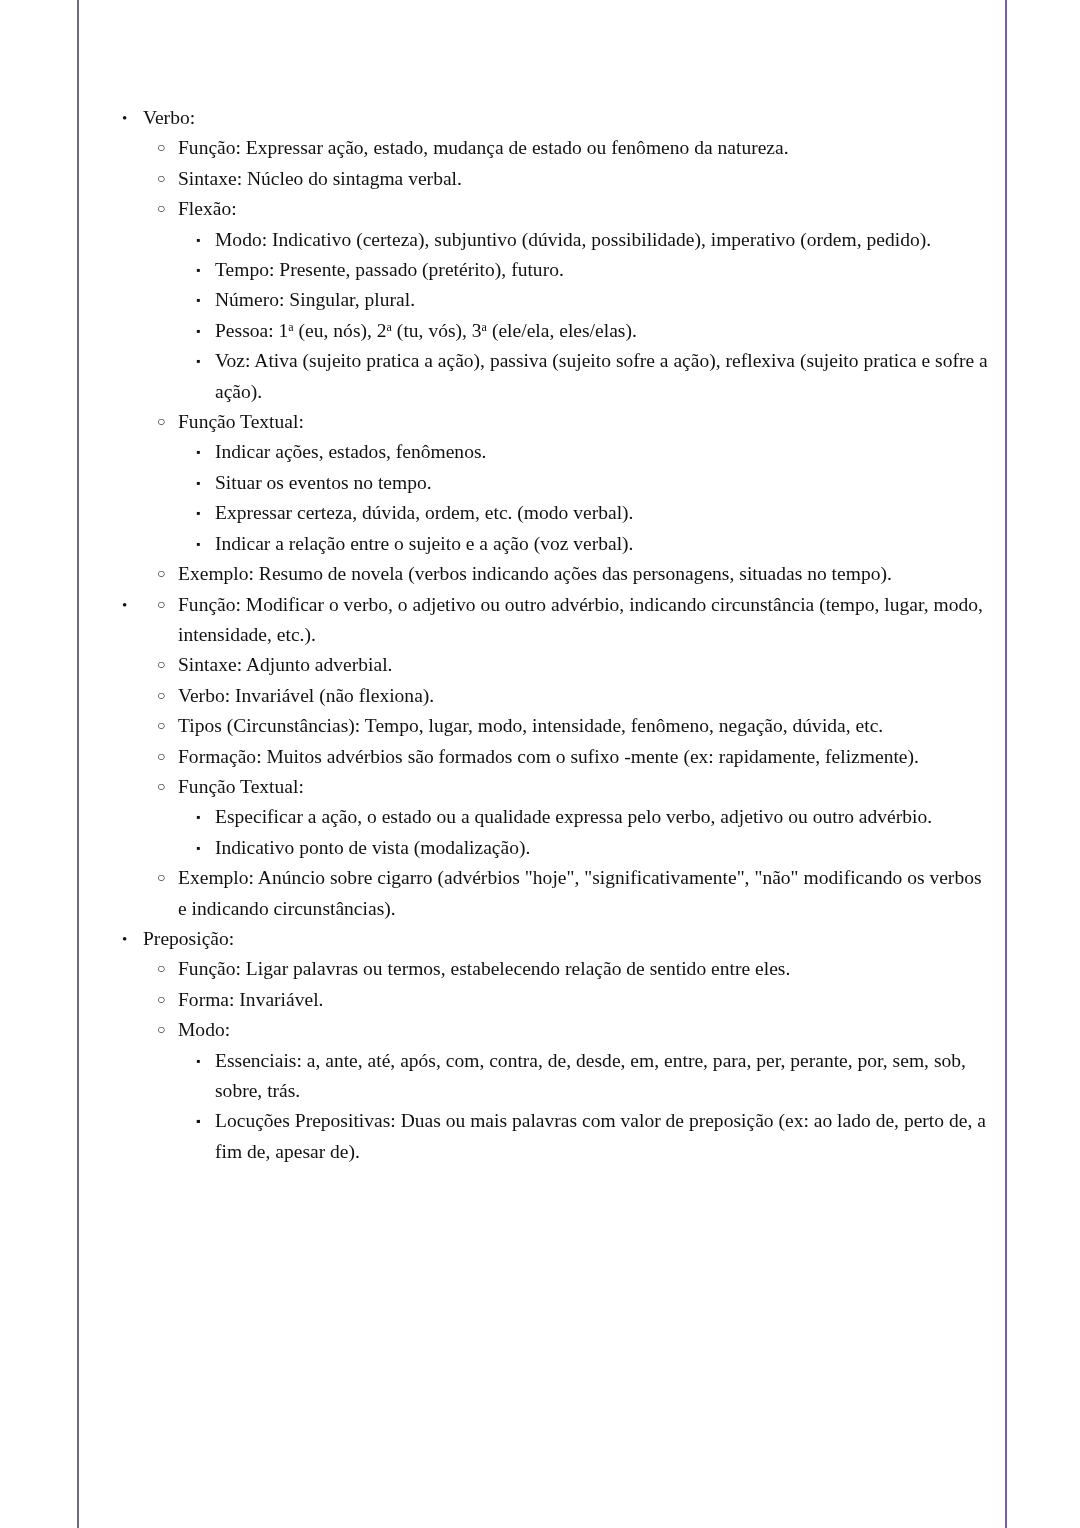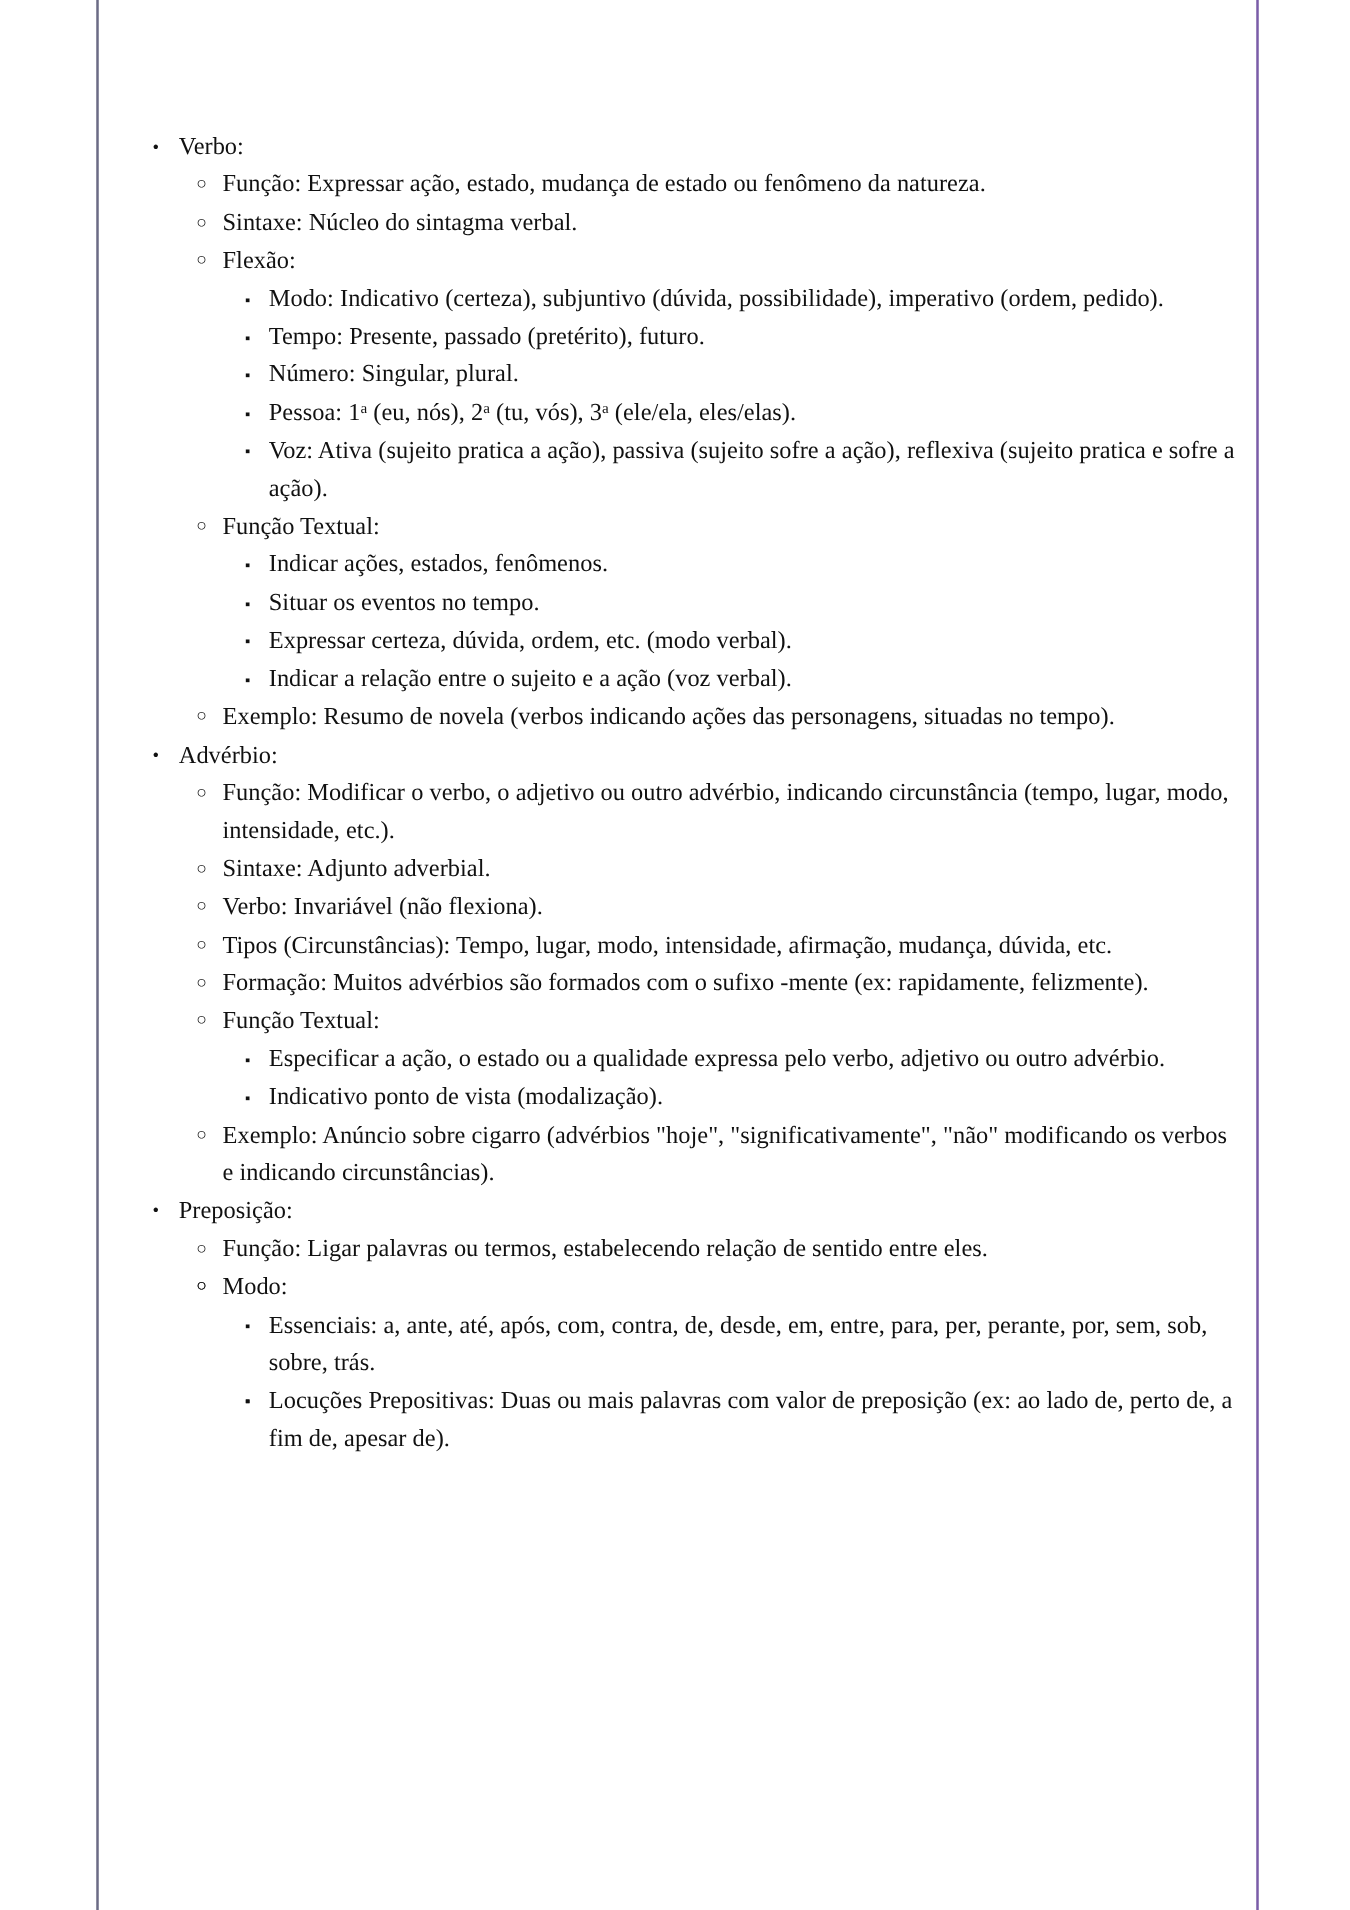--- a/index.html
+++ b/index.html
@@ -148,37 +148,36 @@
       <div class="item lv3">
         <span class="bullet">▪</span>
         <span class="txt">Indicar a relação entre o sujeito e a ação (voz verbal).</span>
       </div>
       <div class="item lv2">
         <span class="bullet">○</span>
         <span class="txt">Exemplo: Resumo de novela (verbos indicando ações das personagens, situadas no tempo).</span>
       </div>
       <div class="item lv1">
         <span class="bullet">•</span>
-        <span class="txt">Advérbio:</span>
       </div>
       <div class="item lv2">
         <span class="bullet">○</span>
         <span class="txt">Função: Modificar o verbo, o adjetivo ou outro advérbio, indicando circunstância (tempo, lugar, modo, intensidade, etc.).</span>
       </div>
       <div class="item lv2">
         <span class="bullet">○</span>
         <span class="txt">Sintaxe: Adjunto adverbial.</span>
       </div>
       <div class="item lv2">
         <span class="bullet">○</span>
         <span class="txt">Verbo: Invariável (não flexiona).</span>
       </div>
       <div class="item lv2">
         <span class="bullet">○</span>
-        <span class="txt">Tipos (Circunstâncias): Tempo, lugar, modo, intensidade, afirmação, mudança, dúvida, etc.</span>
+        <span class="txt">Tipos (Circunstâncias): Tempo, lugar, modo, intensidade, fenômeno, negação, dúvida, etc.</span>
       </div>
       <div class="item lv2">
         <span class="bullet">○</span>
         <span class="txt">Formação: Muitos advérbios são formados com o sufixo -mente (ex: rapidamente, felizmente).</span>
       </div>
       <div class="item lv2">
         <span class="bullet">○</span>
         <span class="txt">Função Textual:</span>
       </div>
       <div class="item lv3">
@@ -196,20 +195,21 @@
       <div class="item lv1">
         <span class="bullet">•</span>
         <span class="txt">Preposição:</span>
       </div>
       <div class="item lv2">
         <span class="bullet">○</span>
         <span class="txt">Função: Ligar palavras ou termos, estabelecendo relação de sentido entre eles.</span>
       </div>
       <div class="item lv2">
         <span class="bullet">○</span>
+        <span class="txt">Forma: Invariável.</span>
       </div>
       <div class="item lv2">
         <span class="bullet">○</span>
         <span class="txt">Modo:</span>
       </div>
       <div class="item lv3">
         <span class="bullet">▪</span>
         <span class="txt">Essenciais: a, ante, até, após, com, contra, de, desde, em, entre, para, per, perante, por, sem, sob, sobre, trás.</span>
       </div>
       <div class="item lv3">

